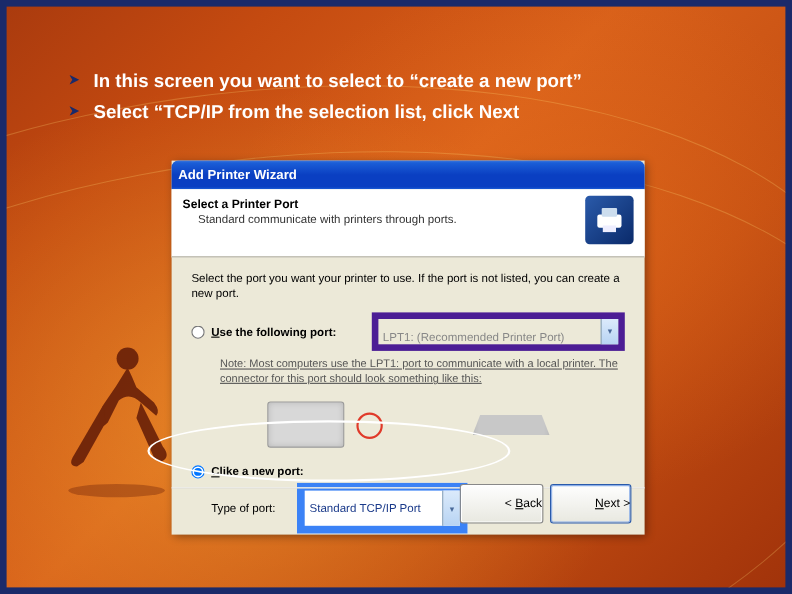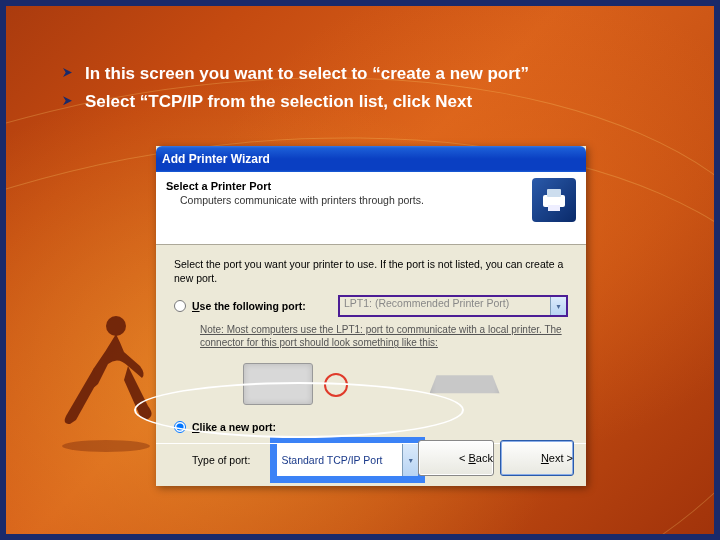--- a/index.html
+++ b/index.html
@@ -44,42 +44,42 @@
     box-shadow: 2px 2px 8px rgba(0,0,0,0.4);
   }
   .titlebar {
     height: 26px;
     background: linear-gradient(to bottom, #3b77dd 0%, #1b5ed7 8%, #0a3fc2 50%, #0a3fc2 92%, #1b5ed7 100%);
     color: #fff; font-weight: bold; font-size: 12px;
     display: flex; align-items: center; padding: 0 6px;
     border-radius: 6px 6px 0 0;
   }
   .header {
-    background: #fff; height: 73px; padding: 6px 10px; position: relative;
+    background: #fff; height: 62px; padding: 6px 10px; position: relative;
     border-bottom: 1px solid #aca899;
     display: flex; justify-content: space-between;
   }
   .header-text { padding-top: 2px; }
   .header h2 { font-size: 11px; font-weight: bold; margin-bottom: 2px; }
   .header p { font-size: 10.5px; color: #333; padding-left: 14px; }
   .header-icon {
     width: 44px; height: 44px; flex-shrink: 0;
     background: linear-gradient(135deg, #2a5aaa, #0a2a6a);
     border-radius: 4px; display: flex; align-items: center; justify-content: center;
   }
   .content { padding: 12px 18px 8px; font-size: 10.5px; }
   .instr { margin-bottom: 10px; line-height: 1.35; }
   .radio-row { display: flex; align-items: center; margin-bottom: 4px; gap: 6px; }
   .radio-row input[type=radio] { width: 12px; height: 12px; }
   .radio-row label { font-size: 10.5px; font-weight: bold; }
   .radio-row .u { text-decoration: underline; }
   .port-select {
     flex: 1; max-width: 230px; margin-left: auto;
-    border: 2px solid #4c1d95; background: #fff; height: 22px;
-    display: flex; align-items: flex-start; padding: 0 4px;
+    border: 6px solid #4c1d95; background: #fff; height: 35px;
+    display: flex; align-items: flex-end; padding: 0 4px;
     font-size: 10.5px; color: #888; position: relative;
   }
   .port-select.disabled { background: #ece9d8; color: #888; }
   .port-select .chev {
     position: absolute; right: 0; top: 0; bottom: 0; width: 16px;
     background: linear-gradient(#dbeafb,#b8d4f3); border-left: 1px solid #7f9db9;
     display: flex; align-items: center; justify-content: center; font-size: 8px; color: #4a6a9a;
   }
   .note { font-size: 10px; color: #555; padding-left: 26px; margin: 6px 0 8px; line-height: 1.3; text-decoration: underline; }
   .connector-diagram {
@@ -153,21 +153,21 @@
   <li>Select “TCP/IP from the selection list, click Next</li>
 </ul>
 
 <div class="wizard">
   <div class="titlebar">
     <span>Add Printer Wizard</span>
   </div>
   <div class="header">
     <div class="header-text">
       <h2>Select a Printer Port</h2>
-      <p>Computers communicate with printers through ports.</p>
+      <p>Standard communicate with printers through ports.</p>
     </div>
     <div class="header-icon">
       <svg width="30" height="30" viewBox="0 0 30 30">
         <rect x="4" y="10" width="22" height="12" rx="2" fill="#fff"></rect>
         <rect x="8" y="4" width="14" height="8" rx="1" fill="#cde"></rect>
         <rect x="9" y="20" width="12" height="6" fill="#eef"></rect>
       </svg>
     </div>
   </div>
   <div class="content">

